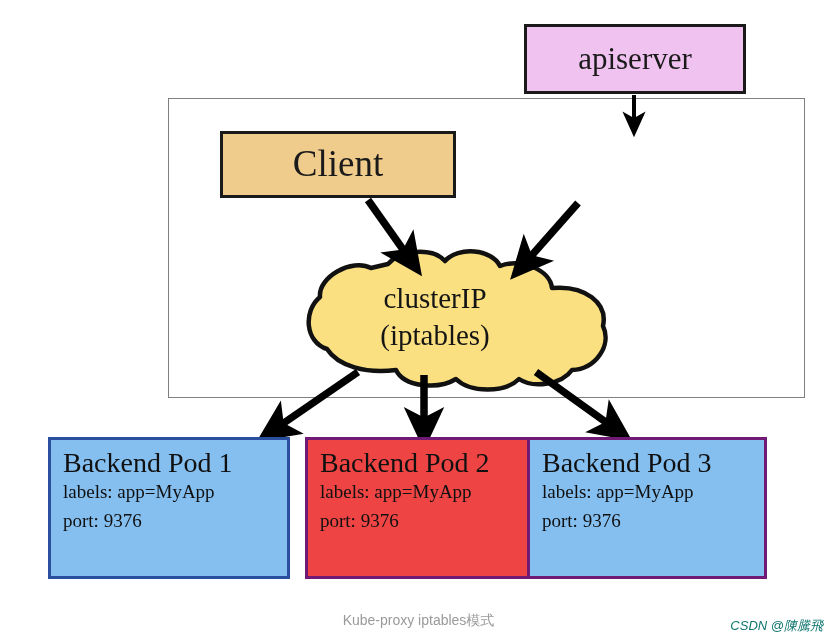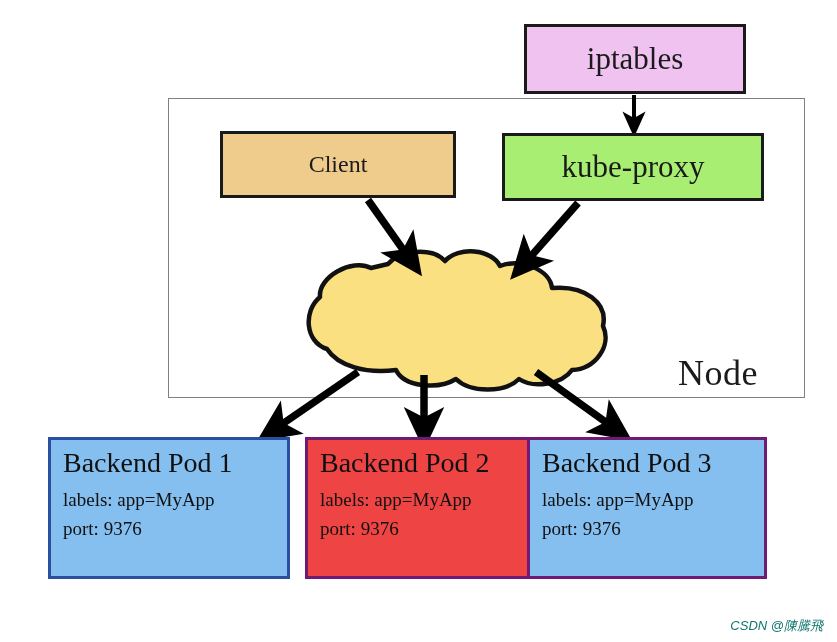--- a/index.html
+++ b/index.html
@@ -47,21 +47,21 @@
     color: #1a1a1a;
     text-align: center;
     line-height: 1.05;
   }
   #apiserver-box {
     left: 524px; top: 24px; width: 222px; height: 70px;
     font-size: 31px;
   }
   #client-box {
     left: 220px; top: 131px; width: 236px; height: 67px;
-    font-size: 24px;
+    font-size: 37px;
   }
   #kube-proxy-box {
     left: 502px; top: 133px; width: 262px; height: 68px;
     font-size: 31px;
   }
   .pod-box {
     position: absolute;
     box-sizing: border-box;
     border: 3px solid #701a75;
     padding: 6px 10px 8px 12px;
@@ -72,21 +72,20 @@
   #pod-2 { left: 305px; top: 437px; width: 240px; height: 142px; }
   #pod-3 { left: 527px; top: 437px; width: 240px; height: 142px; }
   .pod-title {
     font-size: 28px;
     line-height: 1.18;
     white-space: nowrap;
   }
   .pod-meta {
     font-size: 19px;
     line-height: 1.42;
-    margin-top: 8px;
     white-space: nowrap;
   }
   #cloud-text {
     position: absolute;
     left: 330px;
     top: 280px;
     width: 210px;
     text-align: center;
     font-family: "Liberation Serif", "DejaVu Serif", serif;
     font-size: 29px;
@@ -152,48 +151,49 @@
 
     <line x1="578" y1="203" x2="525" y2="263" stroke="#000000" stroke-width="7.5" marker-end="url(#arrowhead-fat)"></line>
 
     <line x1="358" y1="372" x2="275" y2="429" stroke="#000000" stroke-width="7.5" marker-end="url(#arrowhead-fat)"></line>
 
     <line x1="424" y1="375" x2="424" y2="428" stroke="#000000" stroke-width="7.5" marker-end="url(#arrowhead-fat)"></line>
 
     <line x1="536" y1="372" x2="614" y2="428" stroke="#000000" stroke-width="7.5" marker-end="url(#arrowhead-fat)"></line>
   </svg>
 
+  <div id="cloud-text">
+    <div>clusterIP</div>
+    <div>(iptables)</div>
+  </div>
 
   <div class="proc-box" id="apiserver-box" style="background:#EFC2F0;">
-    <span>iptables</span>
+    <span>apiserver</span>
   </div>
 
   <div class="proc-box" id="client-box" style="background:#F0CC8C;">
     <span>Client</span>
   </div>
 
-  <div class="proc-box" id="kube-proxy-box" style="background:#A8EE72;">
-    <span>kube-proxy</span>
-  </div>
 
-  <div class="node-label" style="left:678px; top:352px;">Node</div>
 
   <div class="pod-box" id="pod-1" style="background:#85BFF0;">
     <div class="pod-title">Backend Pod 1</div>
     <div class="pod-meta">labels: app=MyApp</div>
     <div class="pod-meta" style="margin-top:2px;">port: 9376</div>
   </div>
 
   <div class="pod-box" id="pod-2" style="background:#ef4444;">
     <div class="pod-title">Backend Pod 2</div>
     <div class="pod-meta">labels: app=MyApp</div>
     <div class="pod-meta" style="margin-top:2px;">port: 9376</div>
   </div>
 
   <div class="pod-box" id="pod-3" style="background:#85BFF0;">
     <div class="pod-title">Backend Pod 3</div>
     <div class="pod-meta">labels: app=MyApp</div>
     <div class="pod-meta" style="margin-top:2px;">port: 9376</div>
   </div>
 
+  <div id="caption">Kube-proxy iptables模式</div>
   <div id="watermark">CSDN @陳騰飛</div>
 
 </div>
 
 </body></html>

